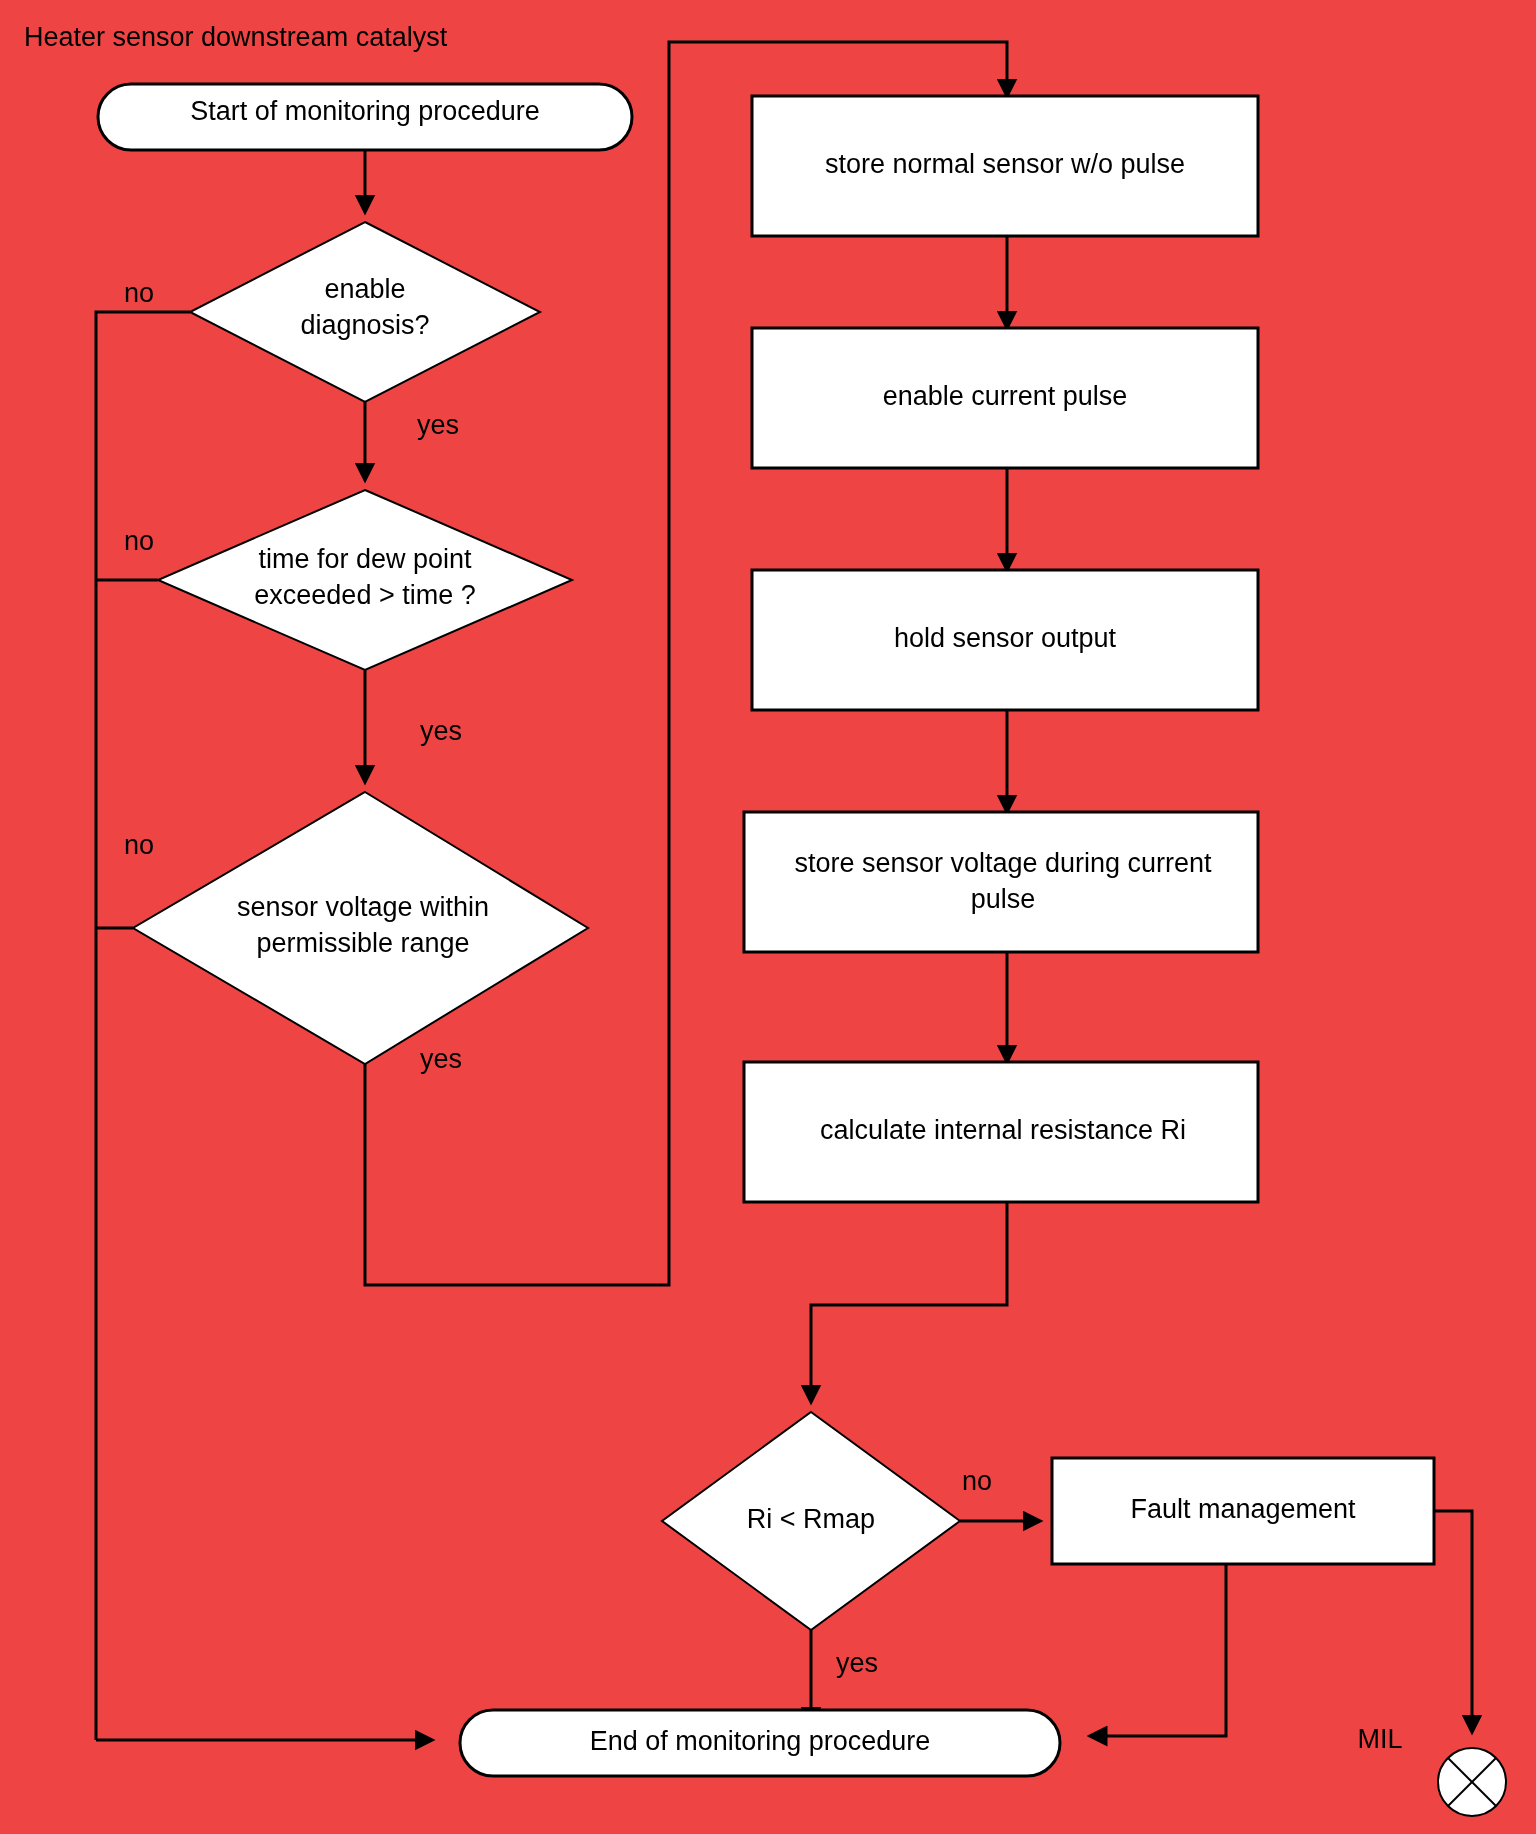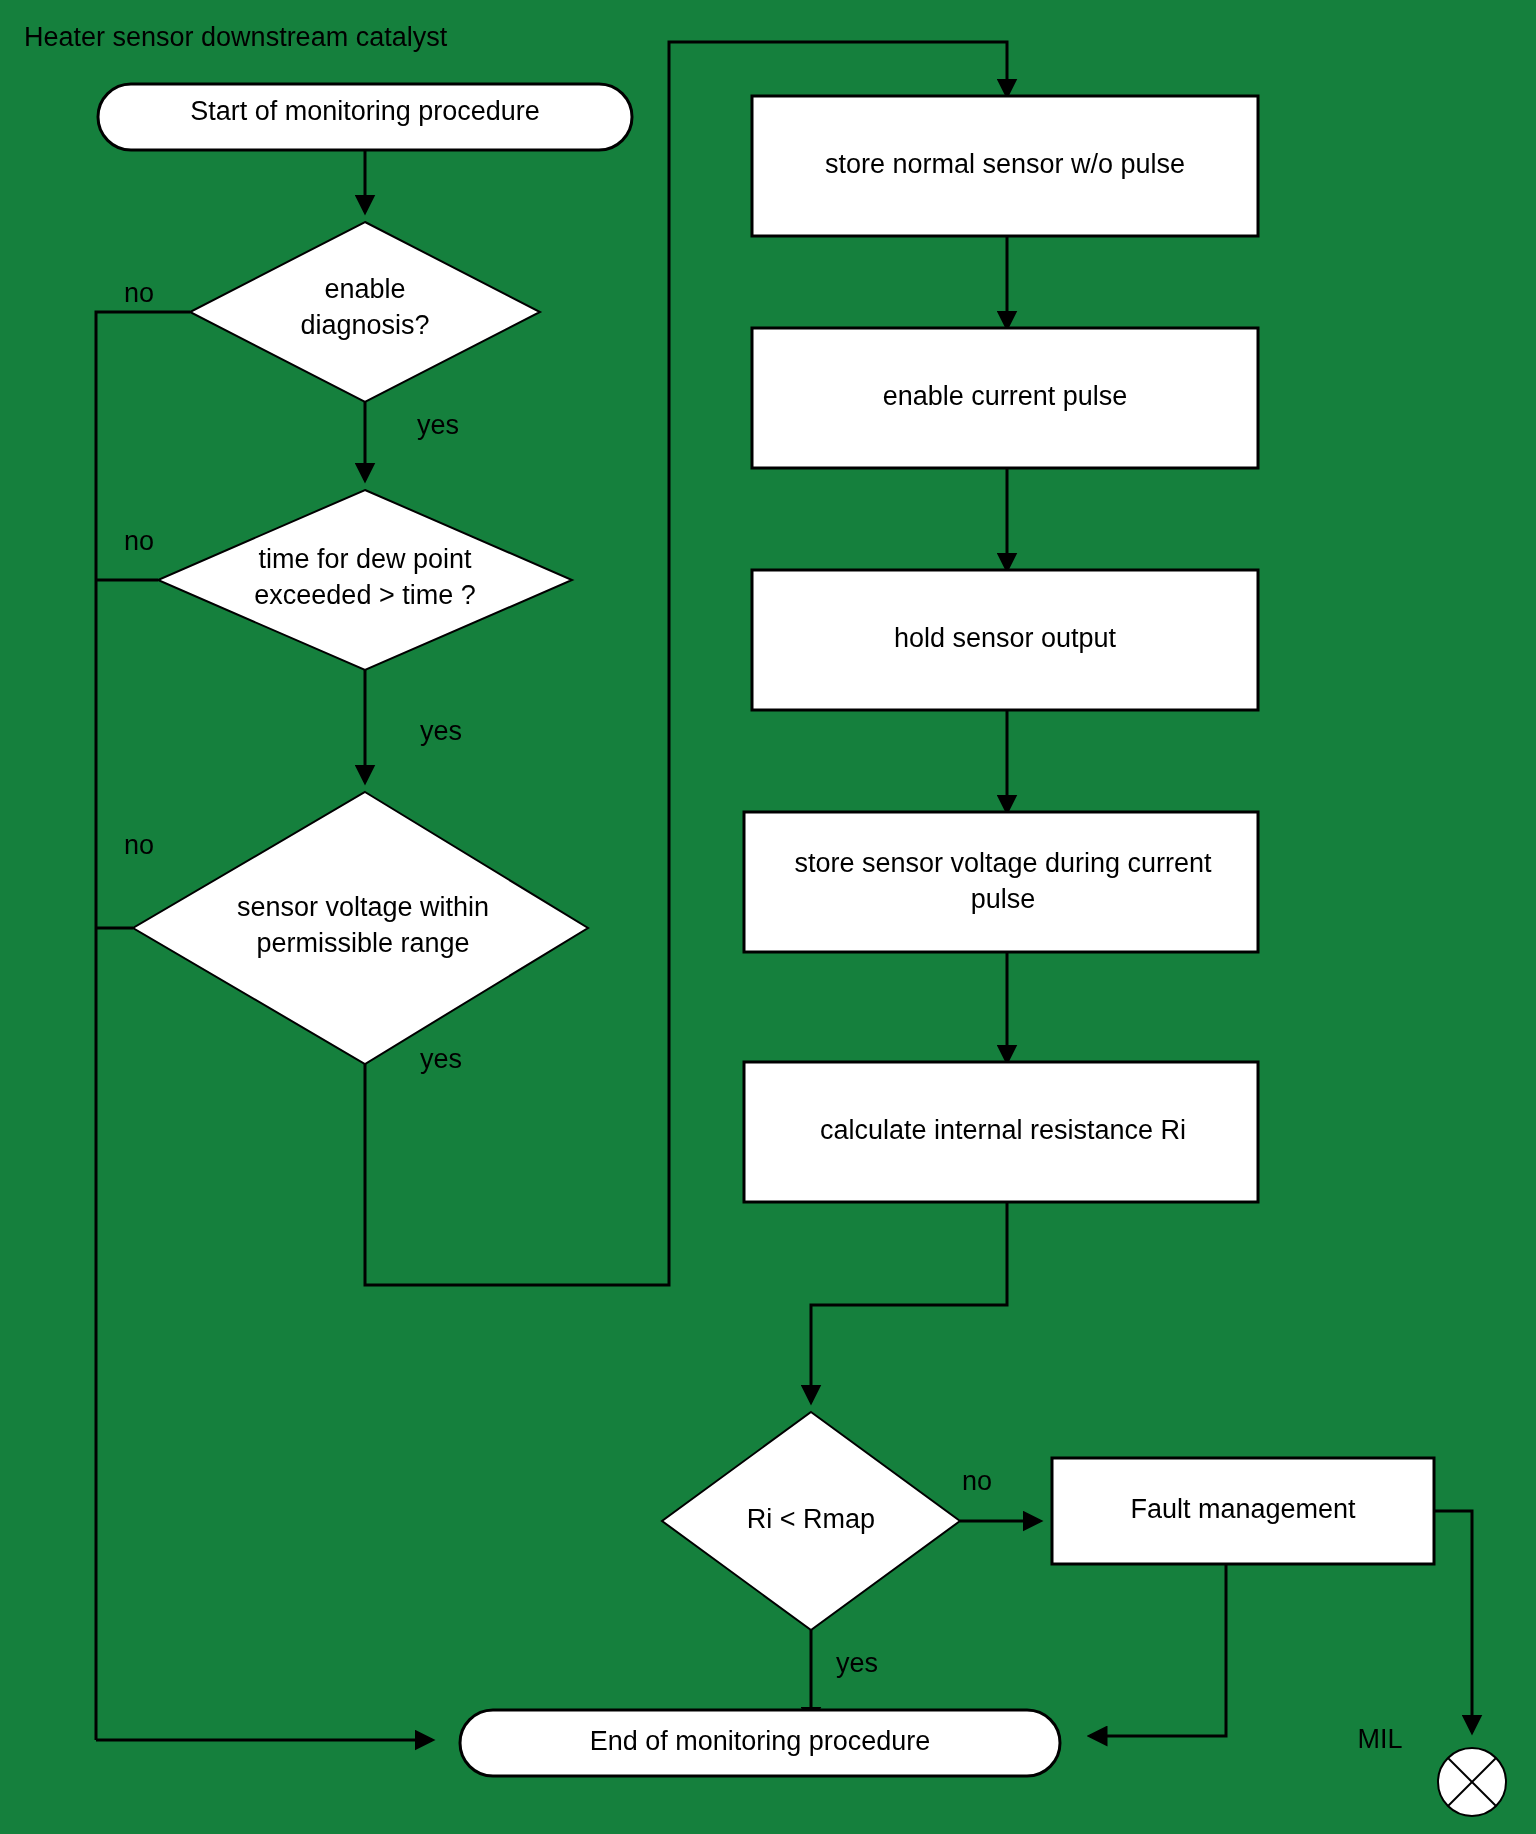--- a/index.html
+++ b/index.html
@@ -4,21 +4,21 @@
 <style>
   html, body {
     margin: 0;
     padding: 0;
     background: #ffffff;
   }
   #page {
     position: relative;
     width: 1536px;
     height: 1834px;
-    background: #15803d;
+    background: #ef4444;
     font-family: "Liberation Sans", sans-serif;
   }
   svg.flow {
     display: block;
     width: 1536px;
     height: 1834px;
   }
   text {
     font-family: "Liberation Sans", sans-serif;
     fill: #000000;

